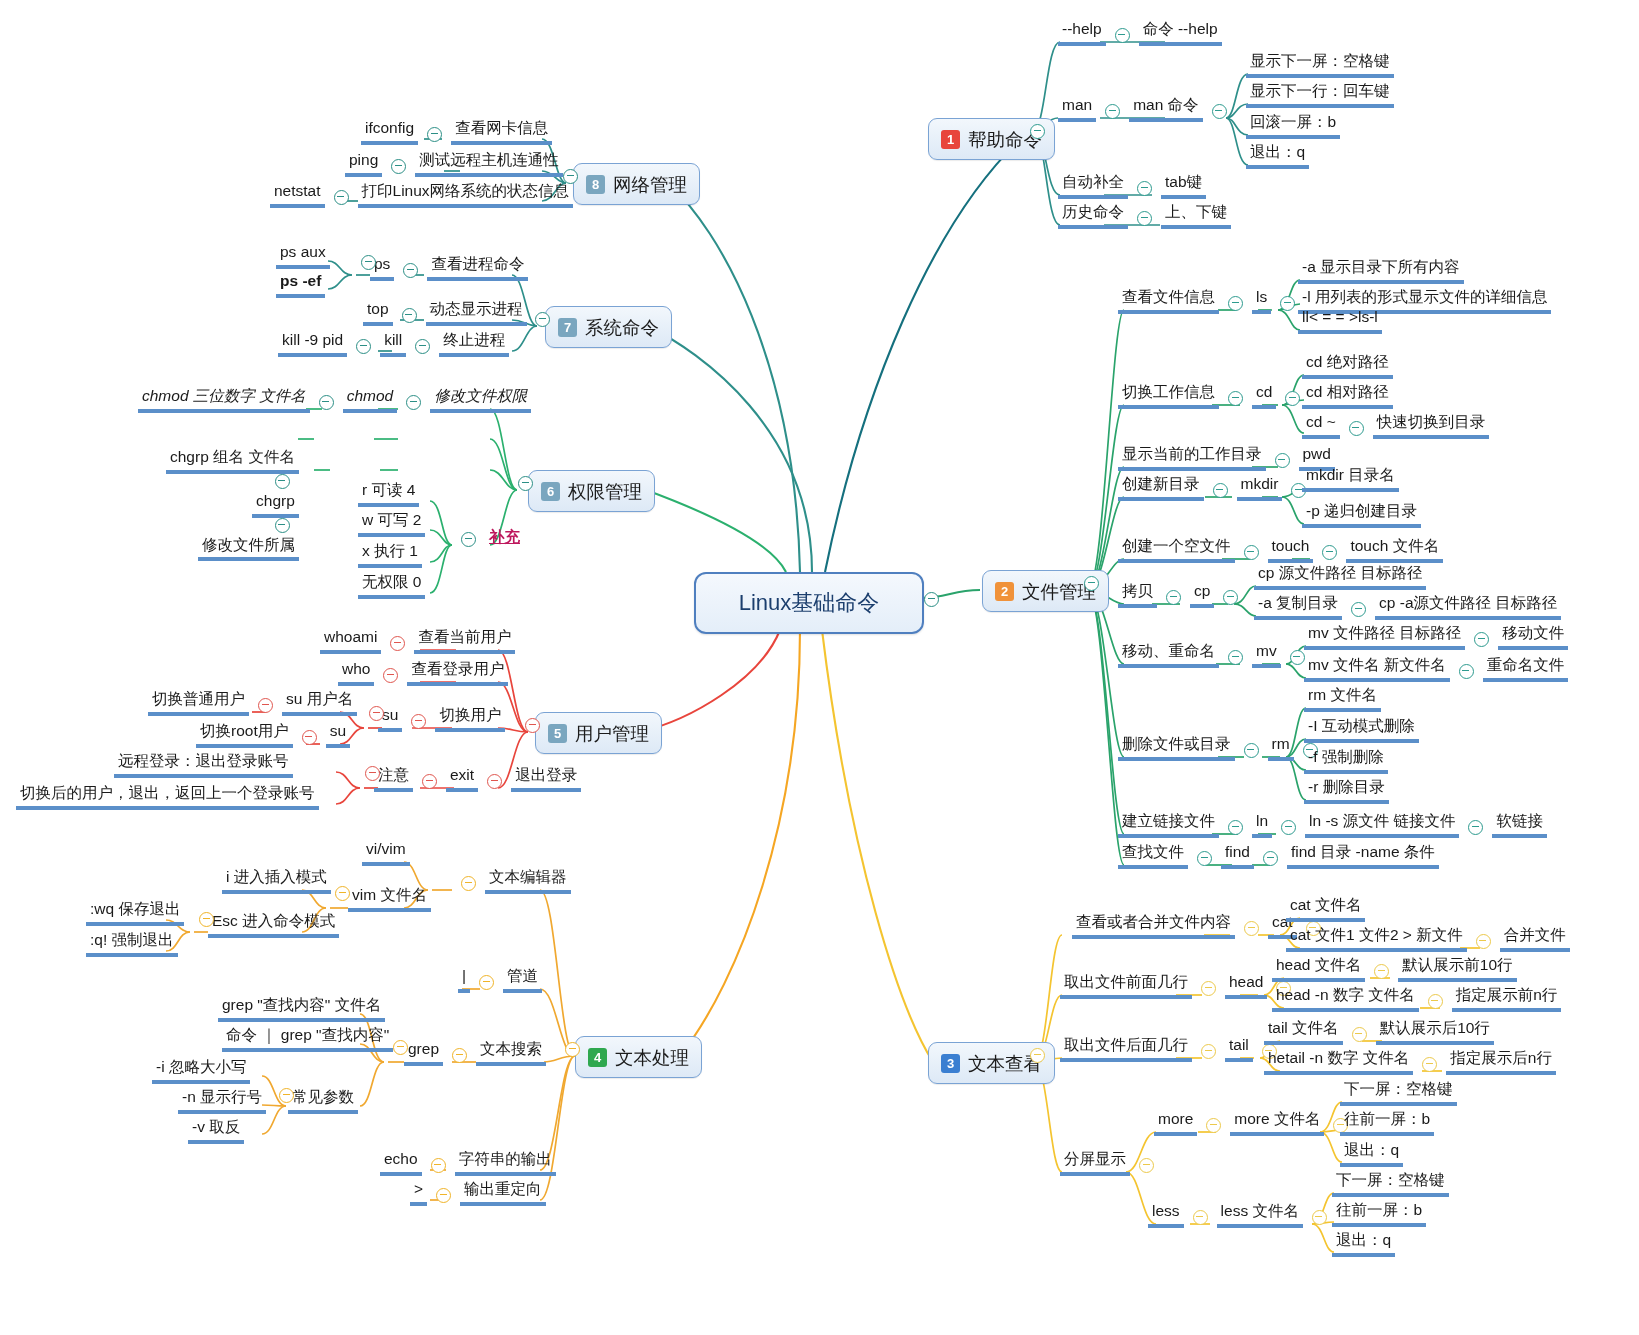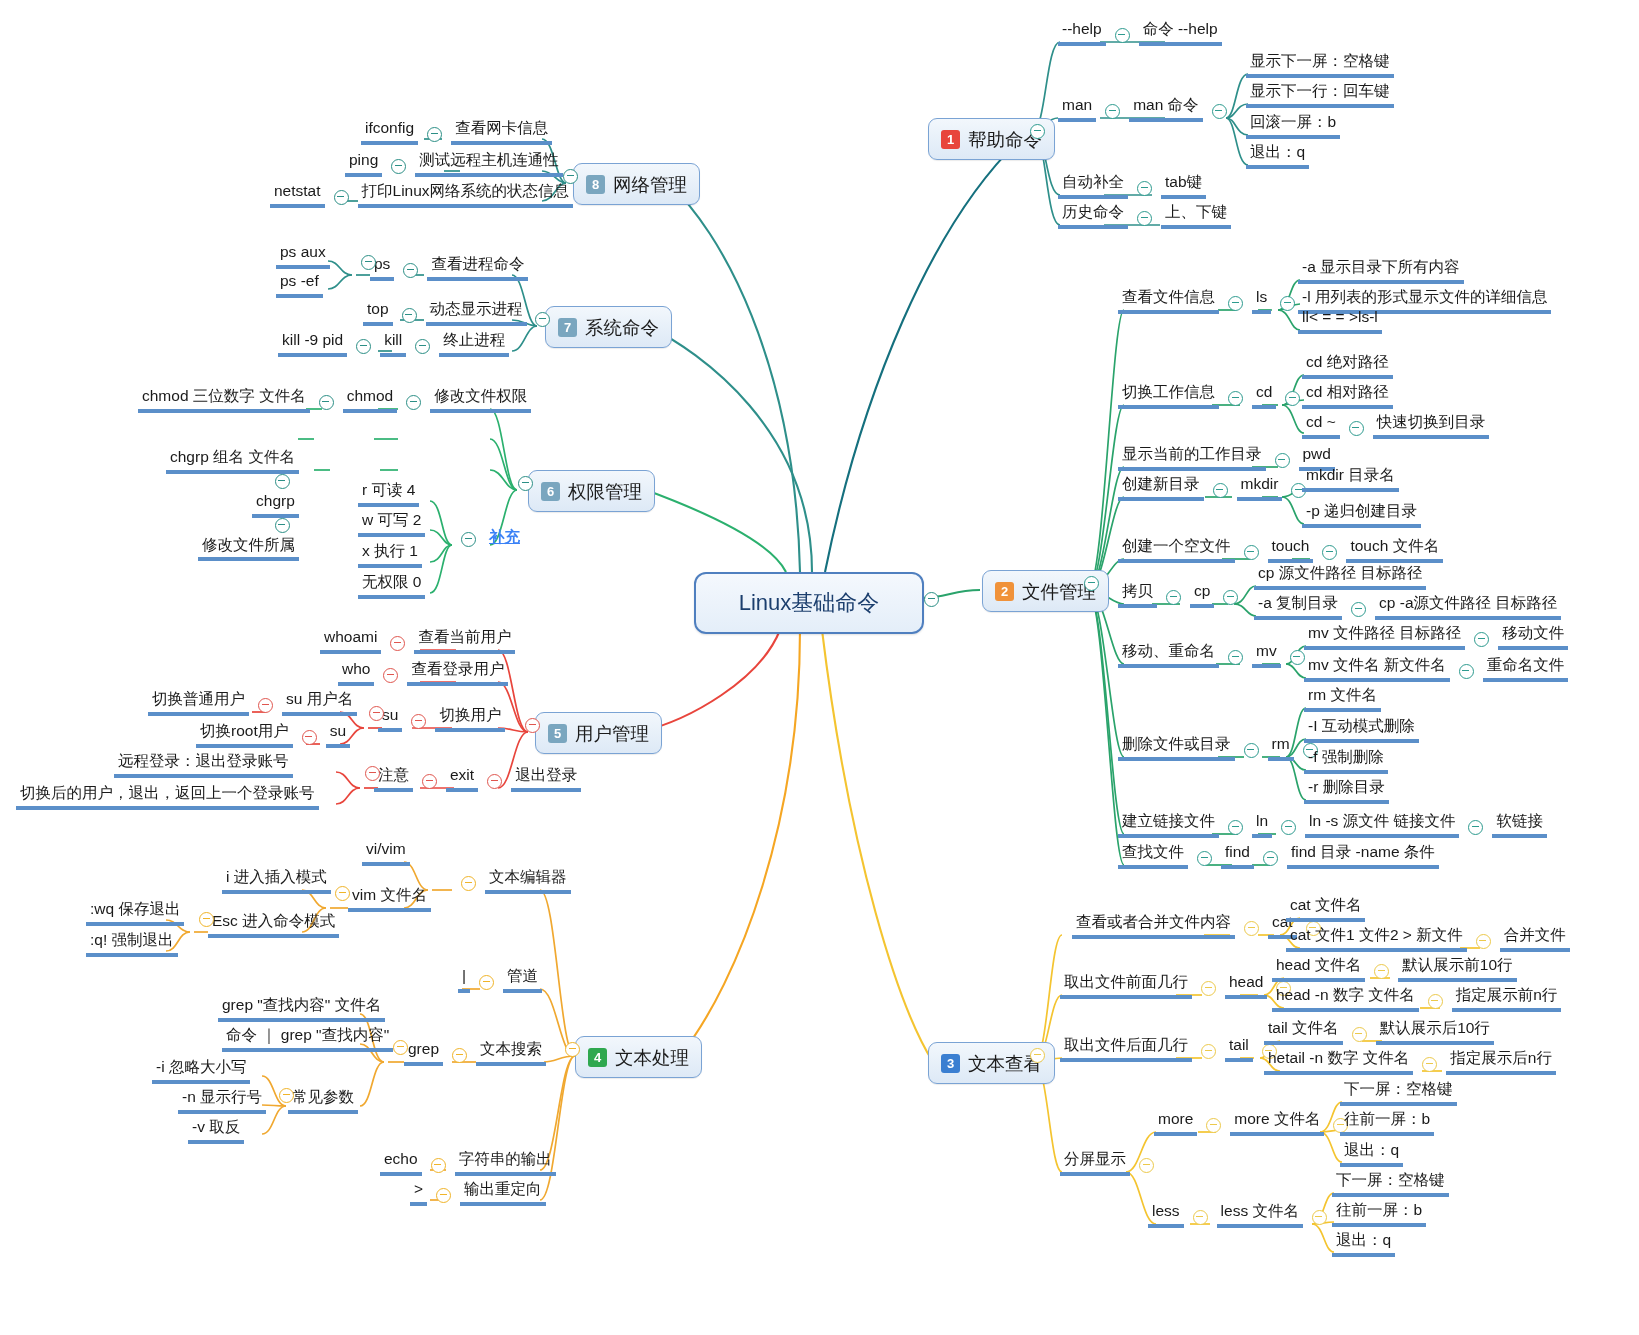--- a/index.html
+++ b/index.html
@@ -4,21 +4,21 @@
 <style>
   html,body{margin:0;padding:0;background:#fff;}
   body{font-family:"Liberation Sans","DejaVu Sans",sans-serif;}
   #stage{position:relative;width:1639px;height:1335px;background:#ffffff;overflow:hidden;}
   #wires{position:absolute;left:0;top:0;width:1639px;height:1335px;pointer-events:none;}
 
   
   .node{position:absolute;white-space:nowrap;display:flex;align-items:flex-end;}
   .nd{position:relative;padding:0 4px 4px 4px;font-size:15.5px;color:#1a1a1a;line-height:1.15;}
   .nd.u{border-bottom:4px solid #5b8fc9;}
-  .nd.red{color:#3b82f6;font-weight:bold;border-bottom:none;text-decoration:underline;}
+  .nd.red{color:#be185d;font-weight:bold;border-bottom:none;text-decoration:underline;}
 
   
   .tg{display:inline-block;width:13px;height:13px;border-radius:50%;border:1.4px solid #2c8f86;
       position:relative;margin:0 9px 3px 9px;background:#fff;flex:0 0 auto;}
   .tg:after{content:"";position:absolute;left:2.5px;top:5px;width:7px;height:1.4px;background:#2c8f86;}
   .tg.teal{border-color:#2e9b8f;} .tg.teal:after{background:#2e9b8f;}
   .tg.red{border-color:#e0564f;} .tg.red:after{background:#e0564f;}
   .tg.amber{border-color:#f0b429;} .tg.amber:after{background:#f0b429;}
   .tg.yellow{border-color:#ecc94b;} .tg.yellow:after{background:#ecc94b;}
 
@@ -638,21 +638,21 @@
   <div class="node" style="left:356px;top:766px;">
     <span class="tg red"></span>
   </div>
   <div class="node" style="left:114px;top:752px;">
     <span class="nd u">远程登录：退出登录账号</span>
   </div>
   <div class="node" style="left:16px;top:784px;">
     <span class="nd u">切换后的用户，退出，返回上一个登录账号</span>
   </div>
 
-  <div class="node" style="left:138px;top:387px;">
+  <div class="node" style="left:138px;top:387px;font-style:italic;">
     <span class="nd u">chmod  三位数字 文件名</span>
     <span class="tg"></span>
     <span class="nd u">chmod</span>
     <span class="tg"></span>
     <span class="nd u">修改文件权限</span>
   </div>
   <div class="node" style="left:166px;top:448px;flex-direction:column;">
     <span class="nd u">chgrp  组名  文件名</span>
     <span class="tg"></span>
     <span class="nd u">chgrp</span>
@@ -680,21 +680,21 @@
     <span class="nd u">ps</span>
     <span class="tg"></span>
     <span class="nd u">查看进程命令</span>
   </div>
   <div class="node" style="left:352px;top:255px;">
     <span class="tg"></span>
   </div>
   <div class="node" style="left:276px;top:243px;">
     <span class="nd u">ps  aux</span>
   </div>
-  <div class="node" style="left:276px;top:272px;">
+  <div class="node" style="left:276px;top:272px;font-weight:bold;">
     <span class="nd u">ps  -ef</span>
   </div>
   <div class="node" style="left:363px;top:300px;">
     <span class="nd u">top</span>
     <span class="tg"></span>
     <span class="nd u">动态显示进程</span>
   </div>
   <div class="node" style="left:278px;top:331px;">
     <span class="nd u">kill  -9  pid</span>
     <span class="tg"></span>

